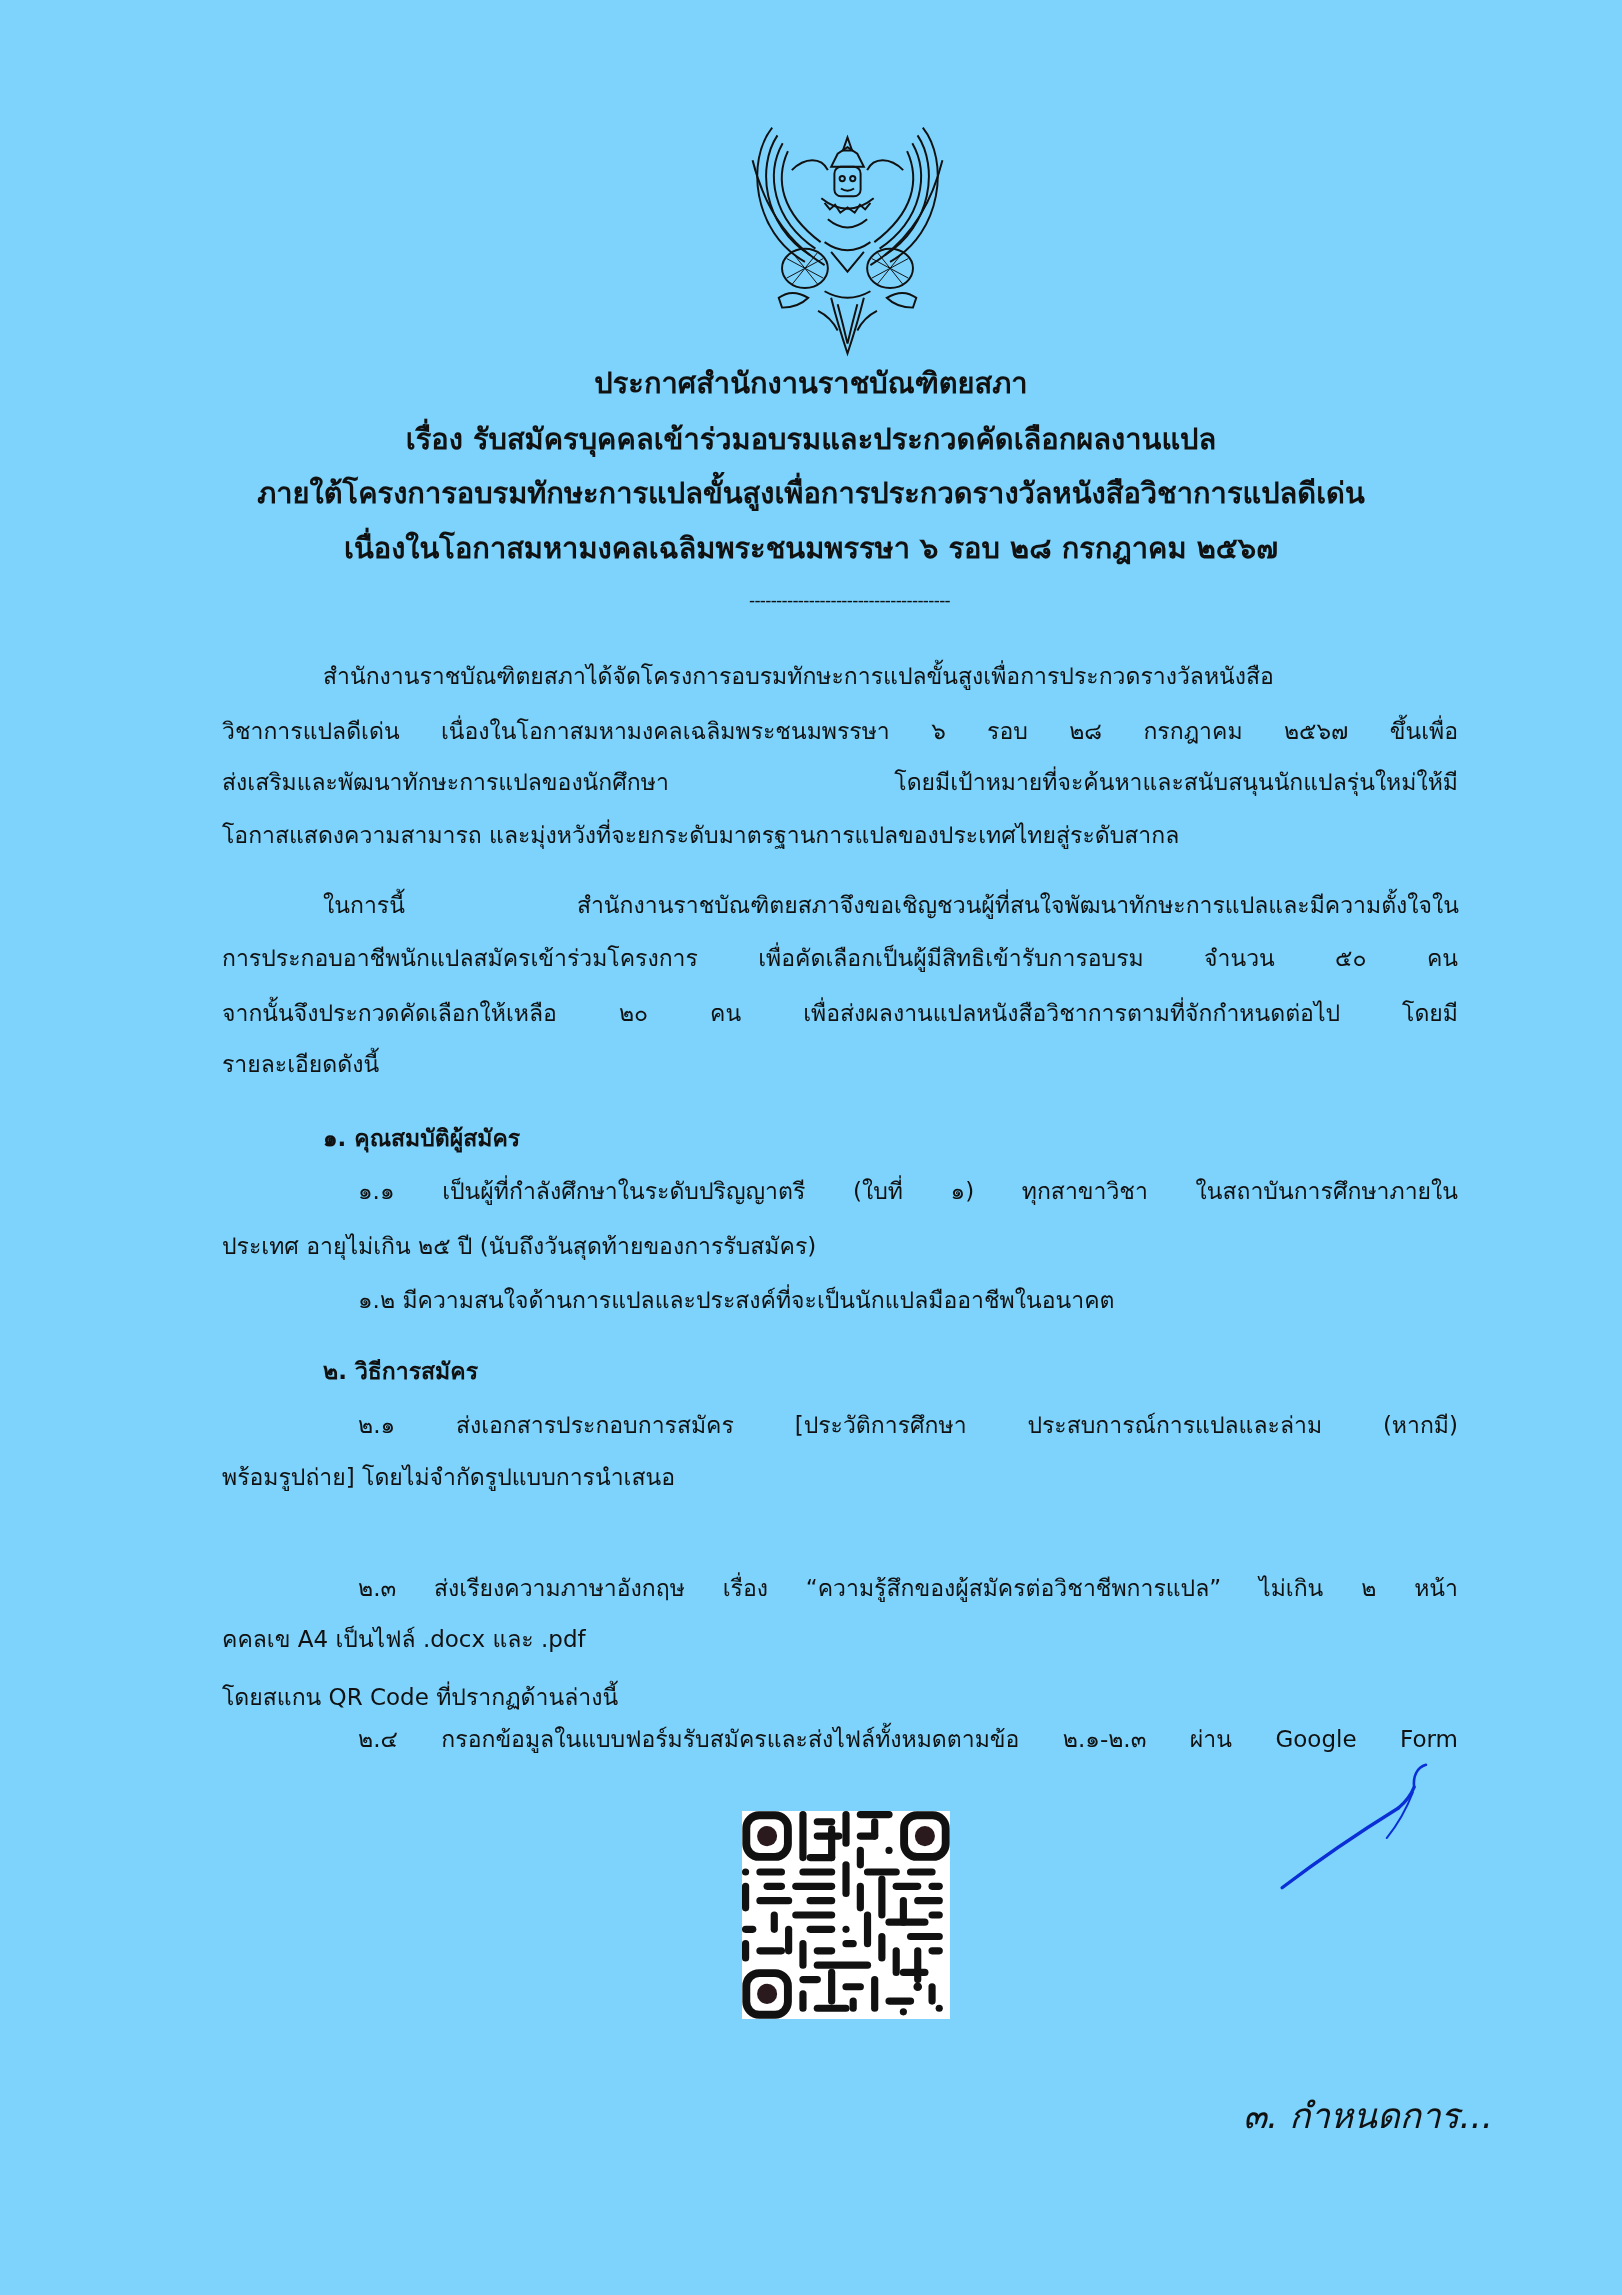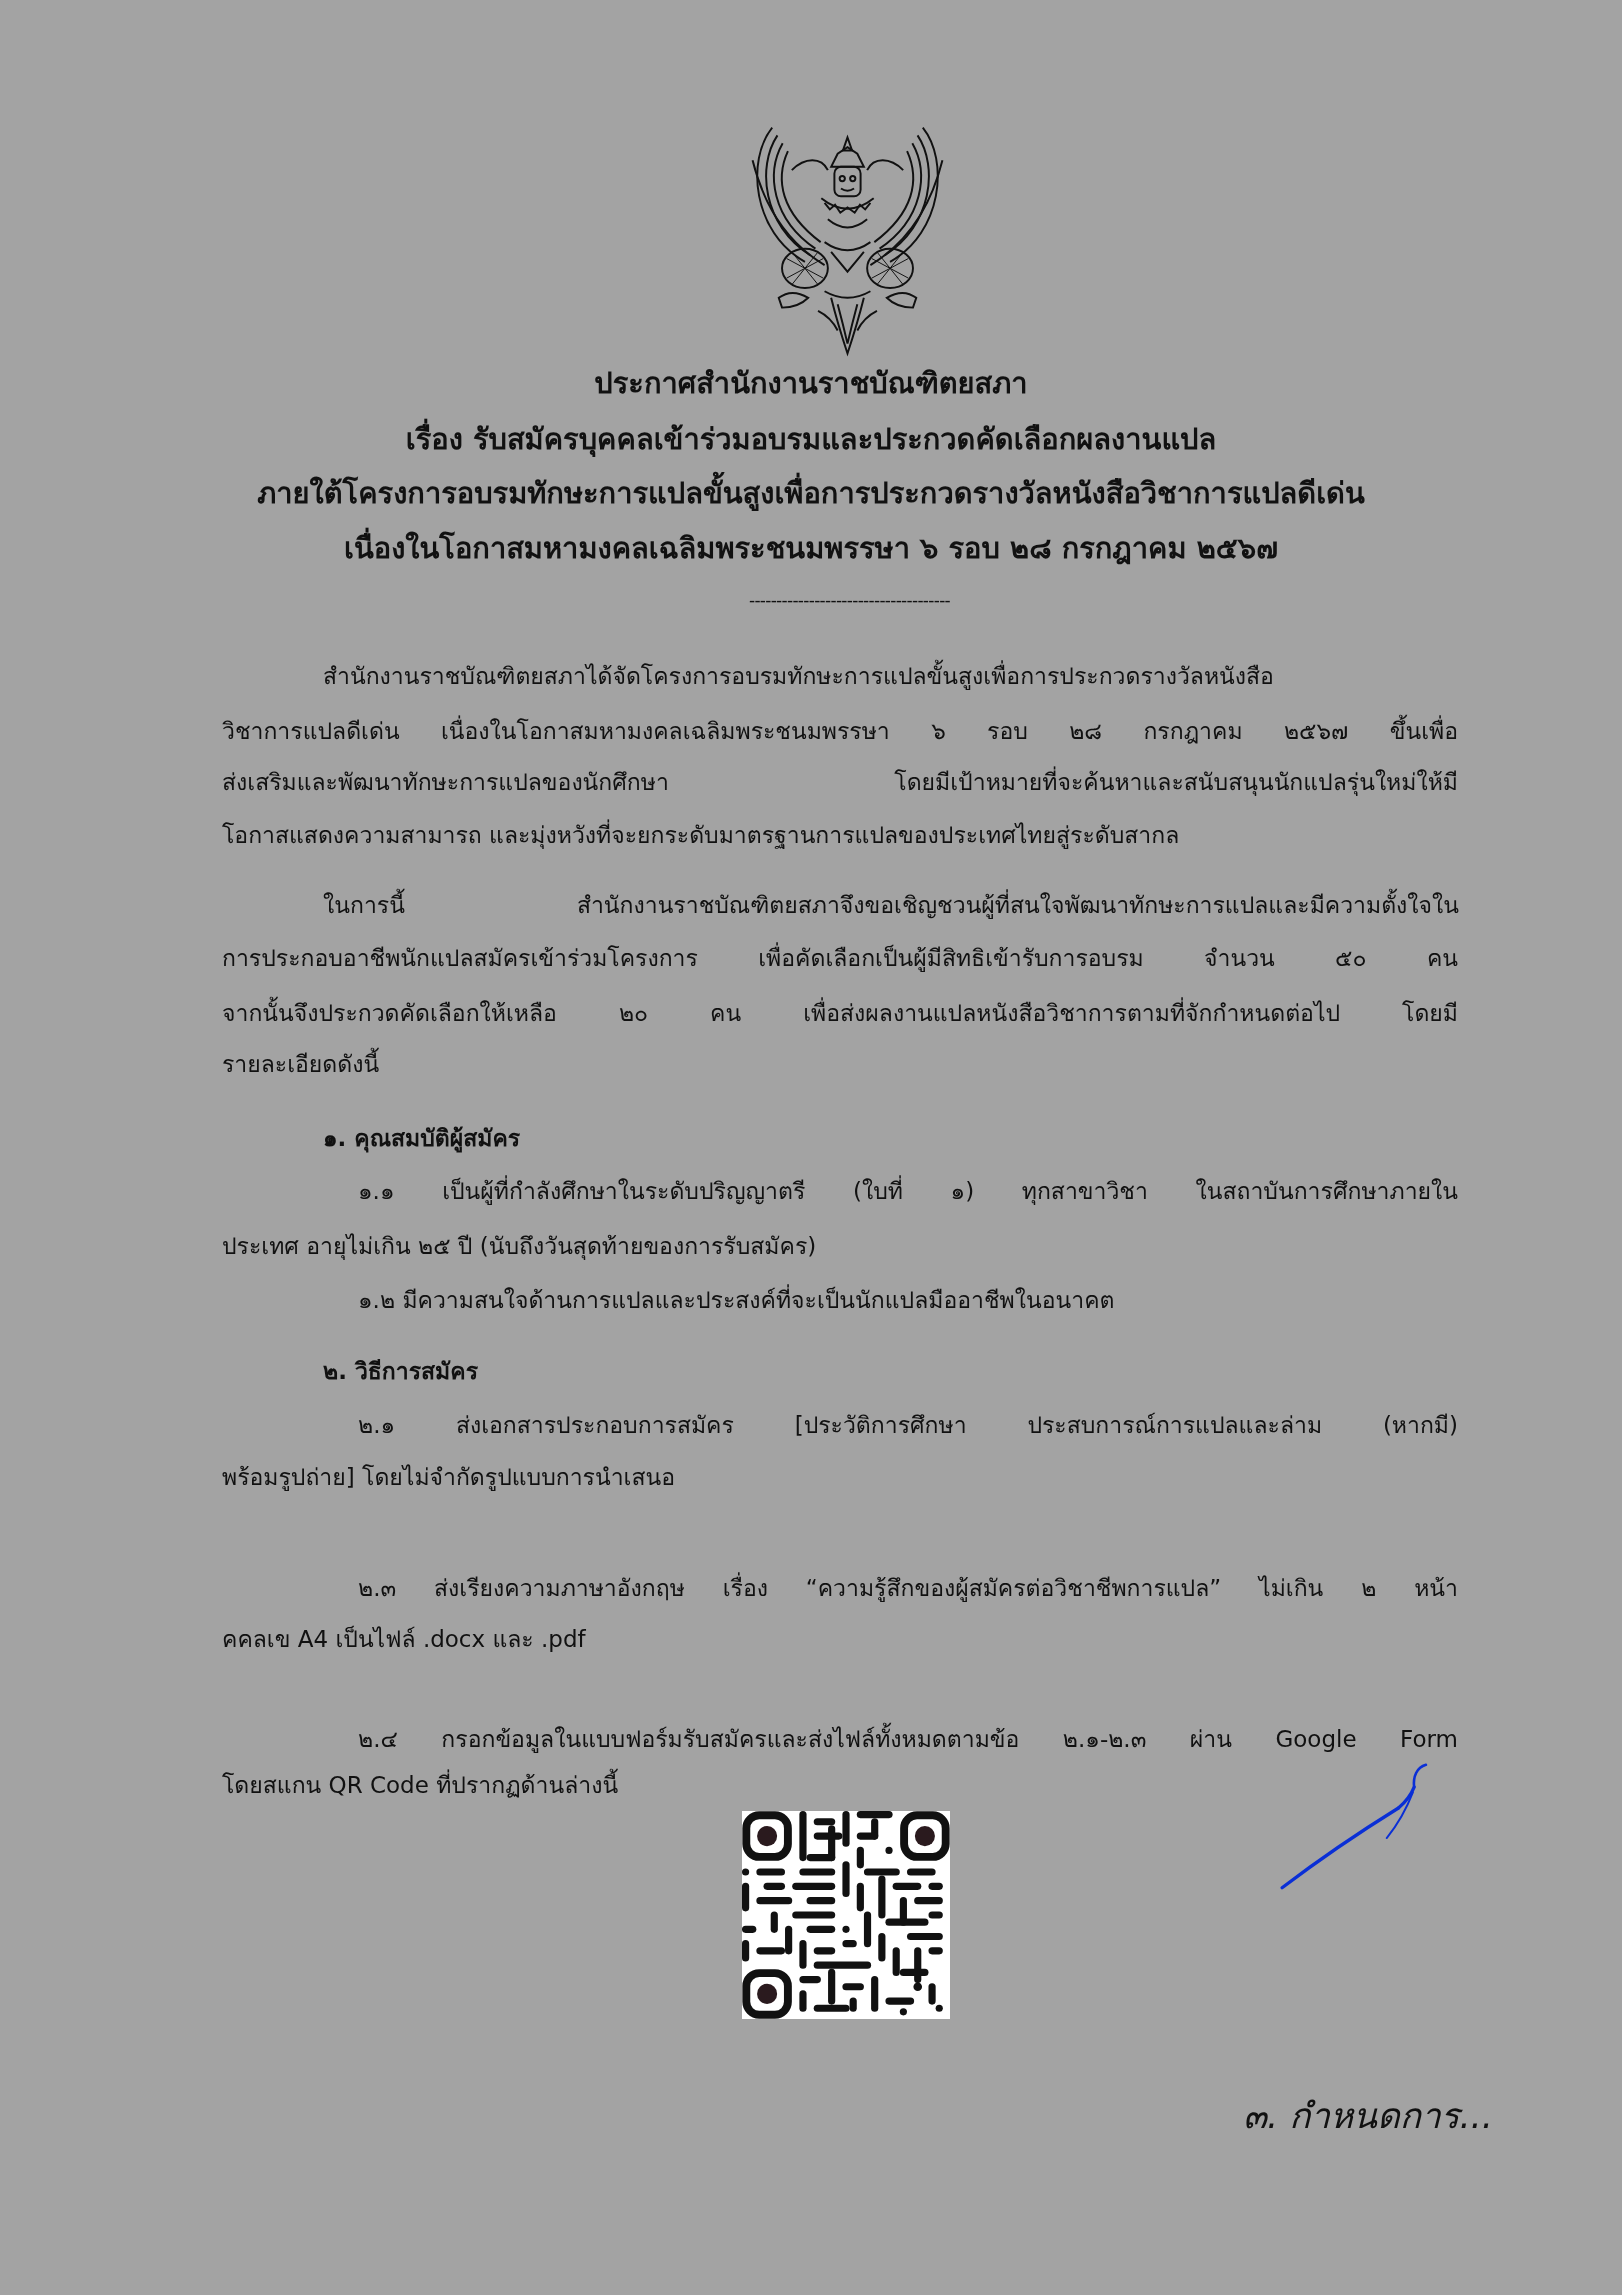--- a/index.html
+++ b/index.html
@@ -1,18 +1,18 @@
 <!DOCTYPE html>
 <html style="font-size:10.5px"><head>
 <meta charset="utf-8">
 <style>
   html, body { margin:0; padding:0; background:#ffffff; }
   body { width:1622px; height:2295px; position:relative; overflow:hidden;
          font-family:"DejaVu Sans", "Liberation Sans", sans-serif; color:#111111; }
-  .page { position:absolute; left:0; top:0; width:1622px; height:2295px; background:#a3a3a3; }
+  .page { position:absolute; left:0; top:0; width:1622px; height:2295px; background:#7dd3fc; }
   .emblem { position:absolute; left:746px; top:121px; width:203px; height:239px; }
   .title-line { position:absolute; left:0; width:1622px; text-align:center;
                 font-weight:bold; font-size:29px; line-height:39px; white-space:nowrap; }
   .dashes { position:absolute; left:671px; top:591px; width:357px; height:19.6px; overflow:hidden;
             font-size:17px; line-height:19.6px; letter-spacing:-0.7px; white-space:nowrap; text-align:center; }
   .ln { position:absolute; font-size:23px; line-height:39px; white-space:nowrap; }
   .full { left:222px; width:1236px; text-align:justify; text-align-last:justify; }
   .ind { left:323px; width:1136px; text-align:justify; text-align-last:justify; }
   .sub { left:358px; width:1100px; text-align:justify; text-align-last:justify; }
   .last { text-align-last:left; }
@@ -95,21 +95,21 @@
   <div class="ln sub" style="top:1172px">๑.๑ เป็นผู้ที่กำลังศึกษาในระดับปริญญาตรี (ใบที่ ๑) ทุกสาขาวิชา ในสถาบันการศึกษาภายใน</div>
   <div class="ln full last" style="top:1227px">ประเทศ อายุไม่เกิน ๒๕ ปี (นับถึงวันสุดท้ายของการรับสมัคร)</div>
   <div class="ln sub last" style="top:1281px">๑.๒ มีความสนใจด้านการแปลและประสงค์ที่จะเป็นนักแปลมืออาชีพในอนาคต</div>
 
   <div class="ln head" style="top:1352px">๒. วิธีการสมัคร</div>
   <div class="ln sub" style="top:1406px">๒.๑ ส่งเอกสารประกอบการสมัคร [ประวัติการศึกษา ประสบการณ์การแปลและล่าม (หากมี)</div>
   <div class="ln full last" style="top:1458px">พร้อมรูปถ่าย] โดยไม่จำกัดรูปแบบการนำเสนอ</div>
   <div class="ln sub" style="top:1569px">๒.๓ ส่งเรียงความภาษาอังกฤษ เรื่อง “ความรู้สึกของผู้สมัครต่อวิชาชีพการแปล” ไม่เกิน ๒ หน้า</div>
   <div class="ln full last" style="top:1620px">คคลเข A4 เป็นไฟล์ .docx และ .pdf</div>
   <div class="ln sub" style="top:1720px">๒.๔ กรอกข้อมูลในแบบฟอร์มรับสมัครและส่งไฟล์ทั้งหมดตามข้อ ๒.๑-๒.๓ ผ่าน Google Form</div>
-  <div class="ln full last" style="top:1766px">โดยสแกน QR Code ที่ปรากฏด้านล่างนี้</div>
+  <div class="ln full last" style="top:1678px">โดยสแกน QR Code ที่ปรากฏด้านล่างนี้</div>
 
   <svg class="qr" viewBox="0 0 29 29" xmlns="http://www.w3.org/2000/svg">
     <rect x="0" y="0" width="29" height="29" fill="#fff"></rect>
     <g fill="none" stroke="#111" stroke-width="1.1">
       <rect x="0.6" y="0.6" width="5.8" height="5.8" rx="1.8"></rect>
       <rect x="22.6" y="0.6" width="5.8" height="5.8" rx="1.8"></rect>
       <rect x="0.6" y="22.6" width="5.8" height="5.8" rx="1.8"></rect>
     </g>
     <g fill="#2a1a1e">
       <circle cx="3.5" cy="3.5" r="1.4"></circle>

